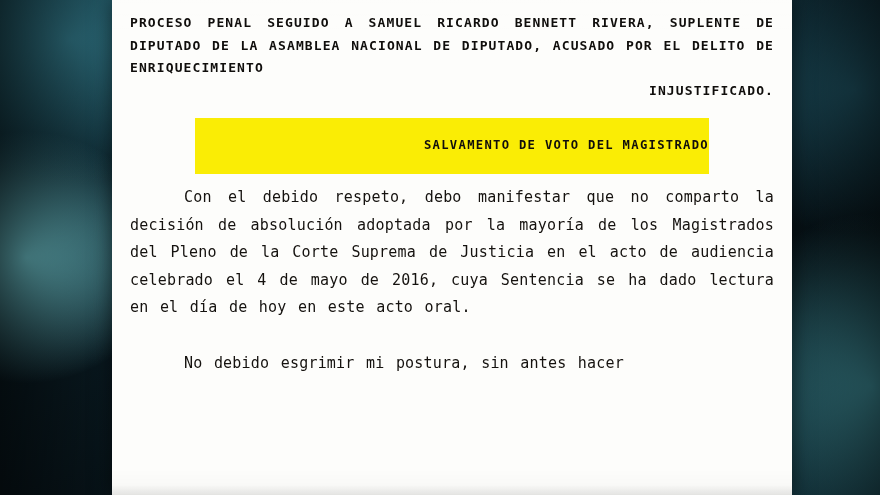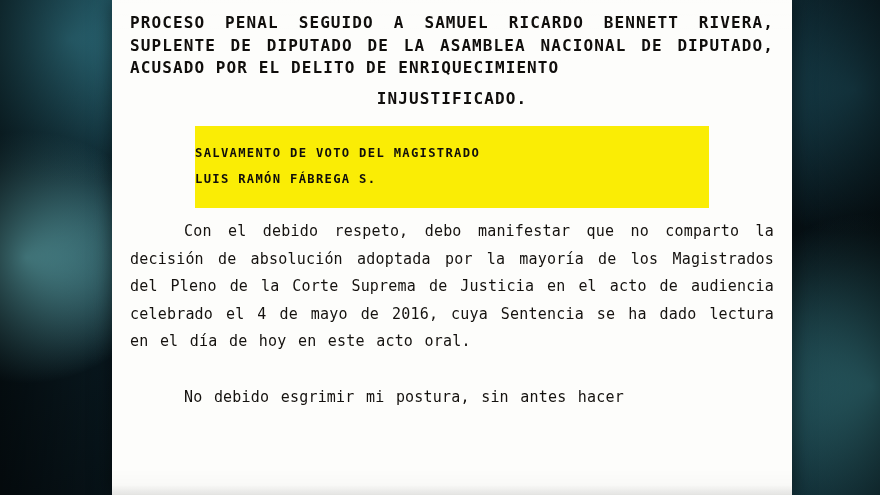--- a/index.html
+++ b/index.html
@@ -64,46 +64,46 @@
     font-size: 15px;
     line-height: 27.5px;
     letter-spacing: 0.2px;
     text-align: justify;
     text-justify: inter-word;
   }
   .heading {
     font-weight: bold;
     text-transform: uppercase;
     letter-spacing: 1.1px;
-    font-size: 16px;
+    font-size: 13px;
     line-height: 22.5px;
     text-align: justify;
     margin: 4px 0 0 0;
     color: #100e0c;
   }
   .heading .last-line {
     display: block;
-    text-align: center;
-    margin-top: 8px;
+    text-align: right;
   }
   .highlight-block {
     margin: 16px auto 10px auto;
     width: 514px;
     background: #faed05;
     padding: 14px 0 16px 0;
     text-align: center;
   }
   .highlight-line {
     font-weight: bold;
     text-transform: uppercase;
     letter-spacing: 1.3px;
     font-size: 12.2px;
     line-height: 26px;
     color: #100e0c;
-    text-align: left;
+    text-align: right;
+    margin-left: 13px;
   }
   .para {
     margin: 6px 0 0 0;
     text-indent: 54px;
   }
   .para.second {
     margin-top: 28px;
   }
   .para .spread {
     word-spacing: 2.2px;
@@ -140,21 +140,20 @@
 
       <div class="heading">
         <span>PROCESO PENAL SEGUIDO A SAMUEL RICARDO BENNETT RIVERA,</span>
         <span>SUPLENTE DE DIPUTADO DE LA ASAMBLEA NACIONAL DE</span>
         <span>DIPUTADO, ACUSADO POR EL DELITO DE ENRIQUECIMIENTO</span>
         <span class="last-line">INJUSTIFICADO.</span>
       </div>
 
       <div class="highlight-block">
         <div class="highlight-line">SALVAMENTO DE VOTO DEL MAGISTRADO</div>
-        <div class="highlight-line">LUIS RAMÓN FÁBREGA S.</div>
       </div>
 
       <div class="doc-text para">
         <span class="spread">Con el debido respeto, debo manifestar que no comparto la decisión de absolución adoptada por la mayoría de los Magistrados del Pleno de la Corte Suprema de Justicia en el acto de audiencia celebrado el 4 de mayo de 2016, cuya Sentencia se ha dado lectura en el día de hoy en este acto oral.</span>
       </div>
 
       <div class="doc-text para second">
         <span class="spread">No debido esgrimir mi postura, sin antes hacer</span>
       </div>
 

